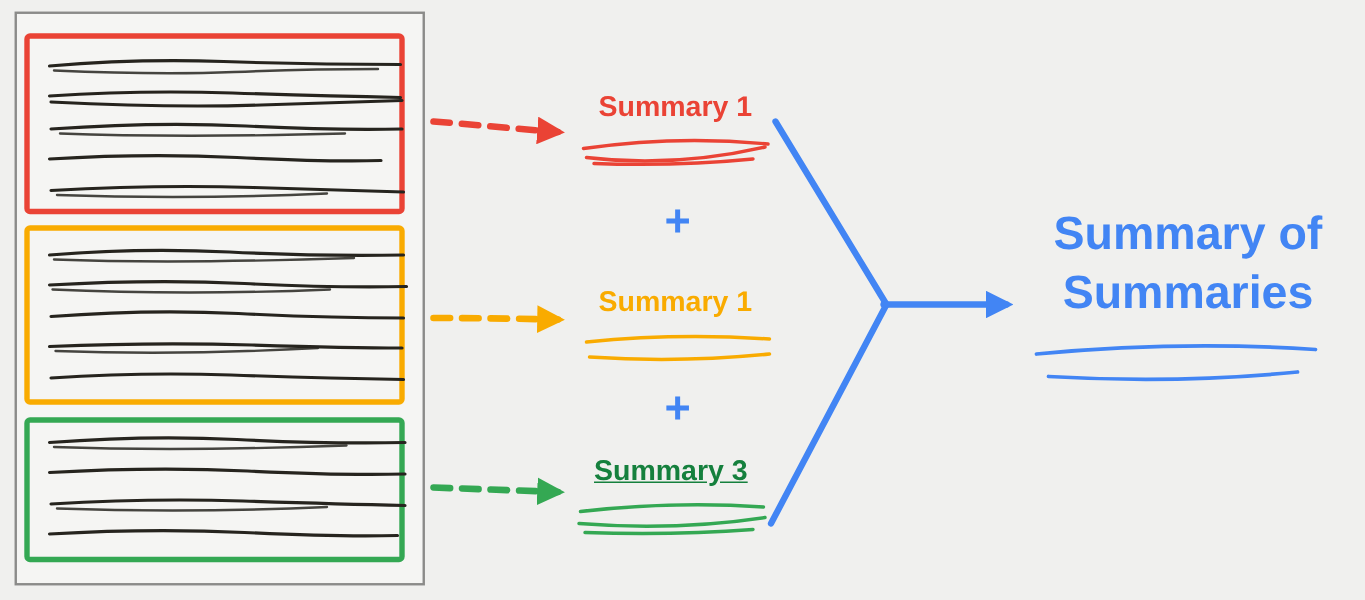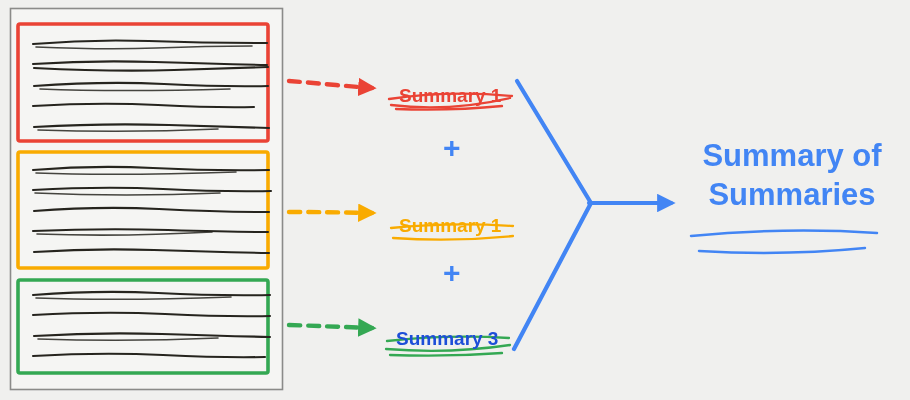--- a/index.html
+++ b/index.html
@@ -17,25 +17,25 @@
   .scrib{fill:none;stroke-linecap:round;stroke-width:2.3;}
   .scrib-red{stroke:#EA4335;}
   .scrib-orange{stroke:#F9AB00;}
   .scrib-green{stroke:#34A853;}
   .scrib-blue{stroke:#4285F4;stroke-width:2.5;}
   .dash{fill:none;stroke-width:4.4;stroke-dasharray:11 8;stroke-linecap:round;}
   .dash-red{stroke:#EA4335;}
   .dash-orange{stroke:#F9AB00;}
   .dash-green{stroke:#34A853;}
   .merge{fill:none;stroke:#4285F4;stroke-width:4.2;stroke-linecap:round;}
-  .lbl{position:absolute;font-weight:700;white-space:nowrap;margin-top:24px;}
+  .lbl{position:absolute;font-weight:700;white-space:nowrap;}
   .lbl-sum{font-size:19px;}
   .c-red{color:#EA4335;}
   .c-orange{color:#F9AB00;}
-  .c-green{color:#1d4ed8;}
+  .c-green{color:#15803d;text-decoration:underline;}
   .plus{position:absolute;font-size:30px;font-weight:700;color:#4285F4;}
   .result{
     position:absolute;left:672px;top:136px;width:240px;text-align:center;
     font-size:31px;line-height:39px;font-weight:700;color:#4285F4;
   }
 </style>
 </head>
 <body>
 
 <div class="stage">

